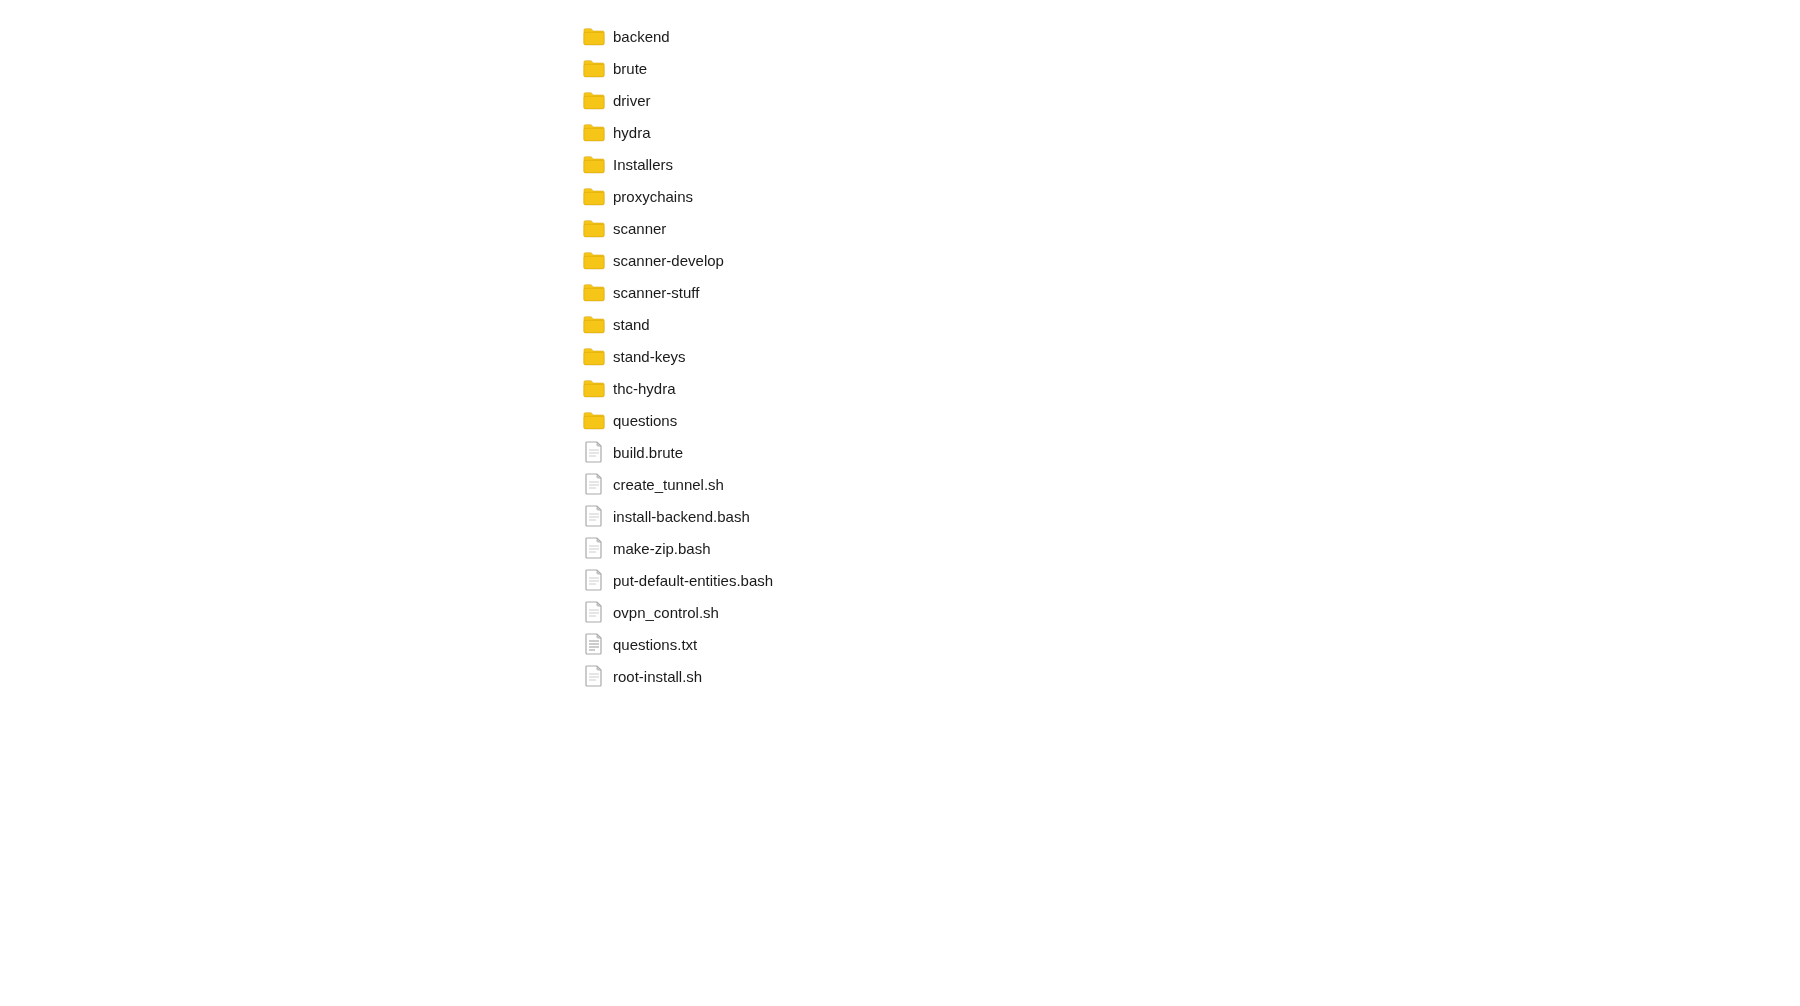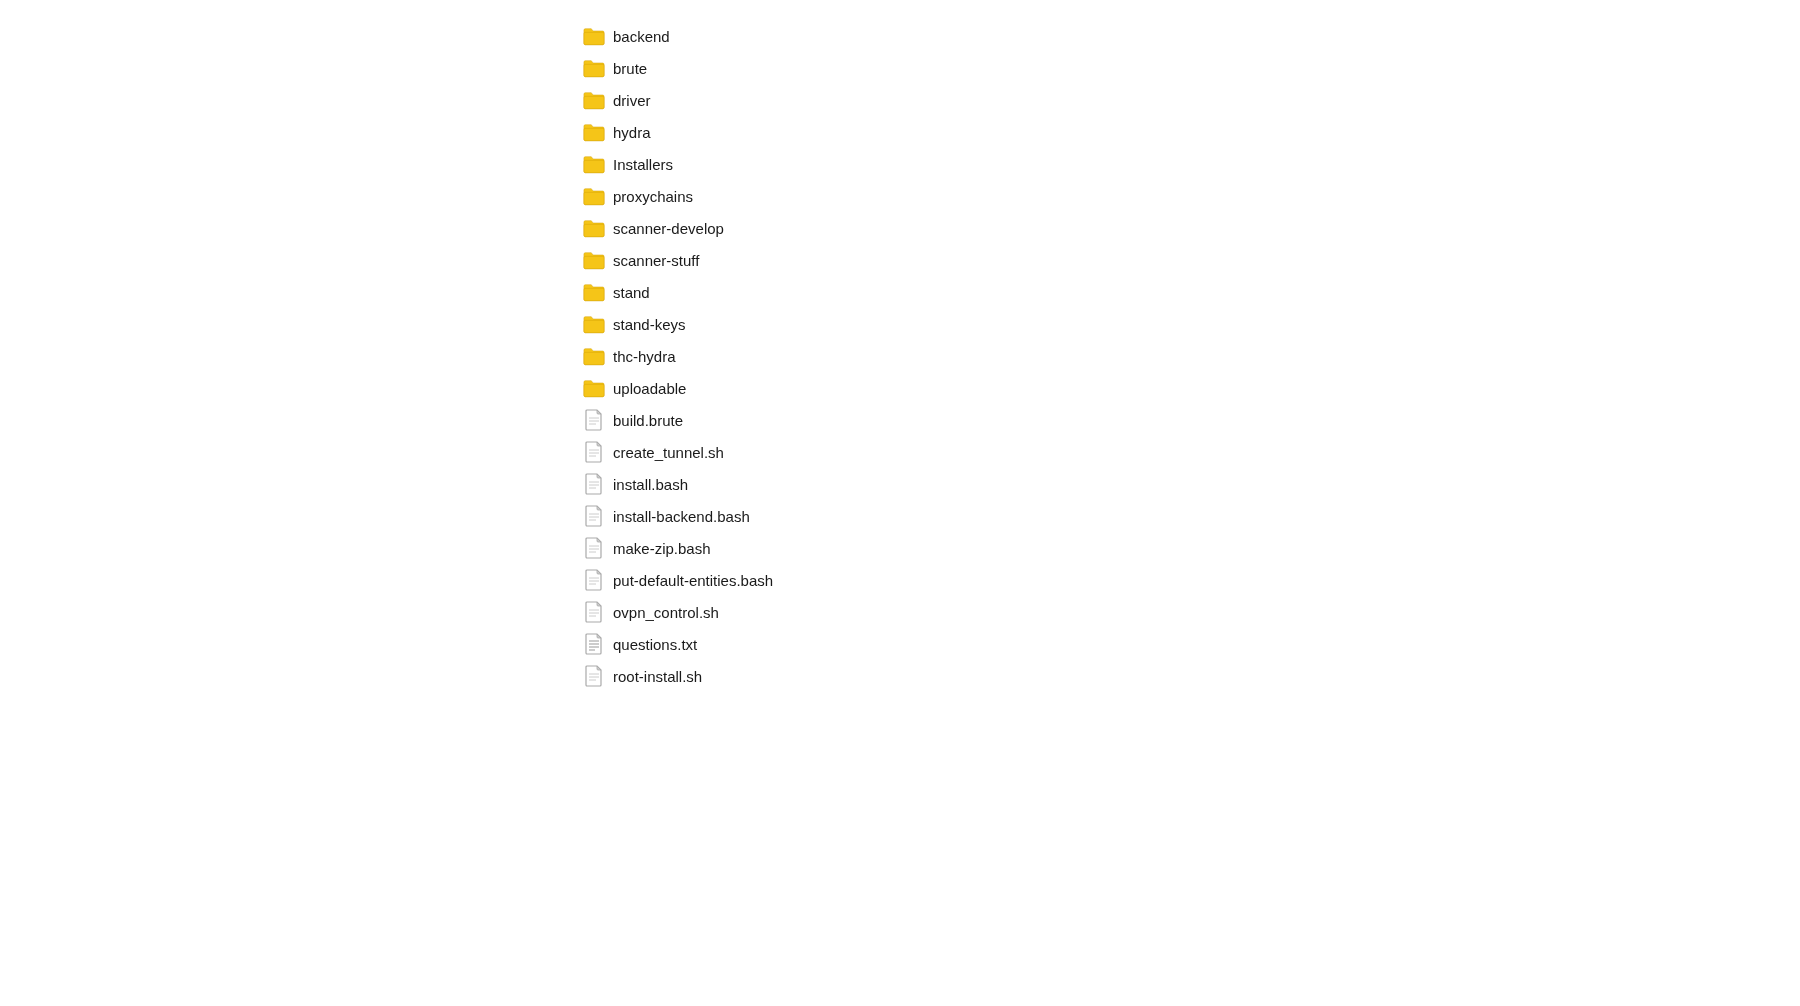--- a/index.html
+++ b/index.html
@@ -119,20 +119,29 @@
       </div>
       <span class="item-name">proxychains</span>
     </div>
     <div class="file-item">
       <div class="icon folder-icon">
         <svg viewBox="0 0 24 20" xmlns="http://www.w3.org/2000/svg">
       <path d="M1 3.5C1 2.67 1.67 2 2.5 2H9l2 2.5h10.5c.83 0 1.5.67 1.5 1.5v12c0 .83-.67 1.5-1.5 1.5h-19C1.67 19.5 1 18.83 1 18V3.5z" fill="#F5C518" stroke="#D4A000" stroke-width="0.5"></path>
       <rect x="1" y="6" width="22" height="13.5" rx="1.5" fill="#F5C518" stroke="#D4A000" stroke-width="0.5"></rect>
     </svg>
       </div>
+      <span class="item-name">scanner</span>
+    </div>
+    <div class="file-item">
+      <div class="icon folder-icon">
+        <svg viewBox="0 0 24 20" xmlns="http://www.w3.org/2000/svg">
+      <path d="M1 3.5C1 2.67 1.67 2 2.5 2H9l2 2.5h10.5c.83 0 1.5.67 1.5 1.5v12c0 .83-.67 1.5-1.5 1.5h-19C1.67 19.5 1 18.83 1 18V3.5z" fill="#F5C518" stroke="#D4A000" stroke-width="0.5"></path>
+      <rect x="1" y="6" width="22" height="13.5" rx="1.5" fill="#F5C518" stroke="#D4A000" stroke-width="0.5"></rect>
+    </svg>
+      </div>
       <span class="item-name">scanner-develop</span>
     </div>
     <div class="file-item">
       <div class="icon folder-icon">
         <svg viewBox="0 0 24 20" xmlns="http://www.w3.org/2000/svg">
       <path d="M1 3.5C1 2.67 1.67 2 2.5 2H9l2 2.5h10.5c.83 0 1.5.67 1.5 1.5v12c0 .83-.67 1.5-1.5 1.5h-19C1.67 19.5 1 18.83 1 18V3.5z" fill="#F5C518" stroke="#D4A000" stroke-width="0.5"></path>
       <rect x="1" y="6" width="22" height="13.5" rx="1.5" fill="#F5C518" stroke="#D4A000" stroke-width="0.5"></rect>
     </svg>
       </div>
       <span class="item-name">scanner-stuff</span>
@@ -164,21 +173,21 @@
       </div>
       <span class="item-name">thc-hydra</span>
     </div>
     <div class="file-item">
       <div class="icon folder-icon">
         <svg viewBox="0 0 24 20" xmlns="http://www.w3.org/2000/svg">
       <path d="M1 3.5C1 2.67 1.67 2 2.5 2H9l2 2.5h10.5c.83 0 1.5.67 1.5 1.5v12c0 .83-.67 1.5-1.5 1.5h-19C1.67 19.5 1 18.83 1 18V3.5z" fill="#F5C518" stroke="#D4A000" stroke-width="0.5"></path>
       <rect x="1" y="6" width="22" height="13.5" rx="1.5" fill="#F5C518" stroke="#D4A000" stroke-width="0.5"></rect>
     </svg>
       </div>
-      <span class="item-name">uploadable</span>
+      <span class="item-name">questions</span>
     </div>
     <div class="file-item">
       <div class="icon file-icon">
         <svg viewBox="0 0 18 22" xmlns="http://www.w3.org/2000/svg">
       <path d="M2 1h10l4 4v15a1 1 0 01-1 1H2a1 1 0 01-1-1V2a1 1 0 011-1z" fill="white" stroke="#aaaaaa" stroke-width="1.2"></path>
       <path d="M12 1l4 4h-3a1 1 0 01-1-1V1z" fill="#cccccc" stroke="#aaaaaa" stroke-width="0.8"></path>
       <line x1="4" y1="9" x2="14" y2="9" stroke="#cccccc" stroke-width="1"></line>
       <line x1="4" y1="12" x2="14" y2="12" stroke="#cccccc" stroke-width="1"></line>
       <line x1="4" y1="15" x2="11" y2="15" stroke="#cccccc" stroke-width="1"></line>
     </svg>
@@ -189,32 +198,20 @@
       <div class="icon file-icon">
         <svg viewBox="0 0 18 22" xmlns="http://www.w3.org/2000/svg">
       <path d="M2 1h10l4 4v15a1 1 0 01-1 1H2a1 1 0 01-1-1V2a1 1 0 011-1z" fill="white" stroke="#aaaaaa" stroke-width="1.2"></path>
       <path d="M12 1l4 4h-3a1 1 0 01-1-1V1z" fill="#cccccc" stroke="#aaaaaa" stroke-width="0.8"></path>
       <line x1="4" y1="9" x2="14" y2="9" stroke="#cccccc" stroke-width="1"></line>
       <line x1="4" y1="12" x2="14" y2="12" stroke="#cccccc" stroke-width="1"></line>
       <line x1="4" y1="15" x2="11" y2="15" stroke="#cccccc" stroke-width="1"></line>
     </svg>
       </div>
       <span class="item-name">create_tunnel.sh</span>
-    </div>
-    <div class="file-item">
-      <div class="icon file-icon">
-        <svg viewBox="0 0 18 22" xmlns="http://www.w3.org/2000/svg">
-      <path d="M2 1h10l4 4v15a1 1 0 01-1 1H2a1 1 0 01-1-1V2a1 1 0 011-1z" fill="white" stroke="#aaaaaa" stroke-width="1.2"></path>
-      <path d="M12 1l4 4h-3a1 1 0 01-1-1V1z" fill="#cccccc" stroke="#aaaaaa" stroke-width="0.8"></path>
-      <line x1="4" y1="9" x2="14" y2="9" stroke="#cccccc" stroke-width="1"></line>
-      <line x1="4" y1="12" x2="14" y2="12" stroke="#cccccc" stroke-width="1"></line>
-      <line x1="4" y1="15" x2="11" y2="15" stroke="#cccccc" stroke-width="1"></line>
-    </svg>
-      </div>
-      <span class="item-name">install.bash</span>
     </div>
     <div class="file-item">
       <div class="icon file-icon">
         <svg viewBox="0 0 18 22" xmlns="http://www.w3.org/2000/svg">
       <path d="M2 1h10l4 4v15a1 1 0 01-1 1H2a1 1 0 01-1-1V2a1 1 0 011-1z" fill="white" stroke="#aaaaaa" stroke-width="1.2"></path>
       <path d="M12 1l4 4h-3a1 1 0 01-1-1V1z" fill="#cccccc" stroke="#aaaaaa" stroke-width="0.8"></path>
       <line x1="4" y1="9" x2="14" y2="9" stroke="#cccccc" stroke-width="1"></line>
       <line x1="4" y1="12" x2="14" y2="12" stroke="#cccccc" stroke-width="1"></line>
       <line x1="4" y1="15" x2="11" y2="15" stroke="#cccccc" stroke-width="1"></line>
     </svg>

